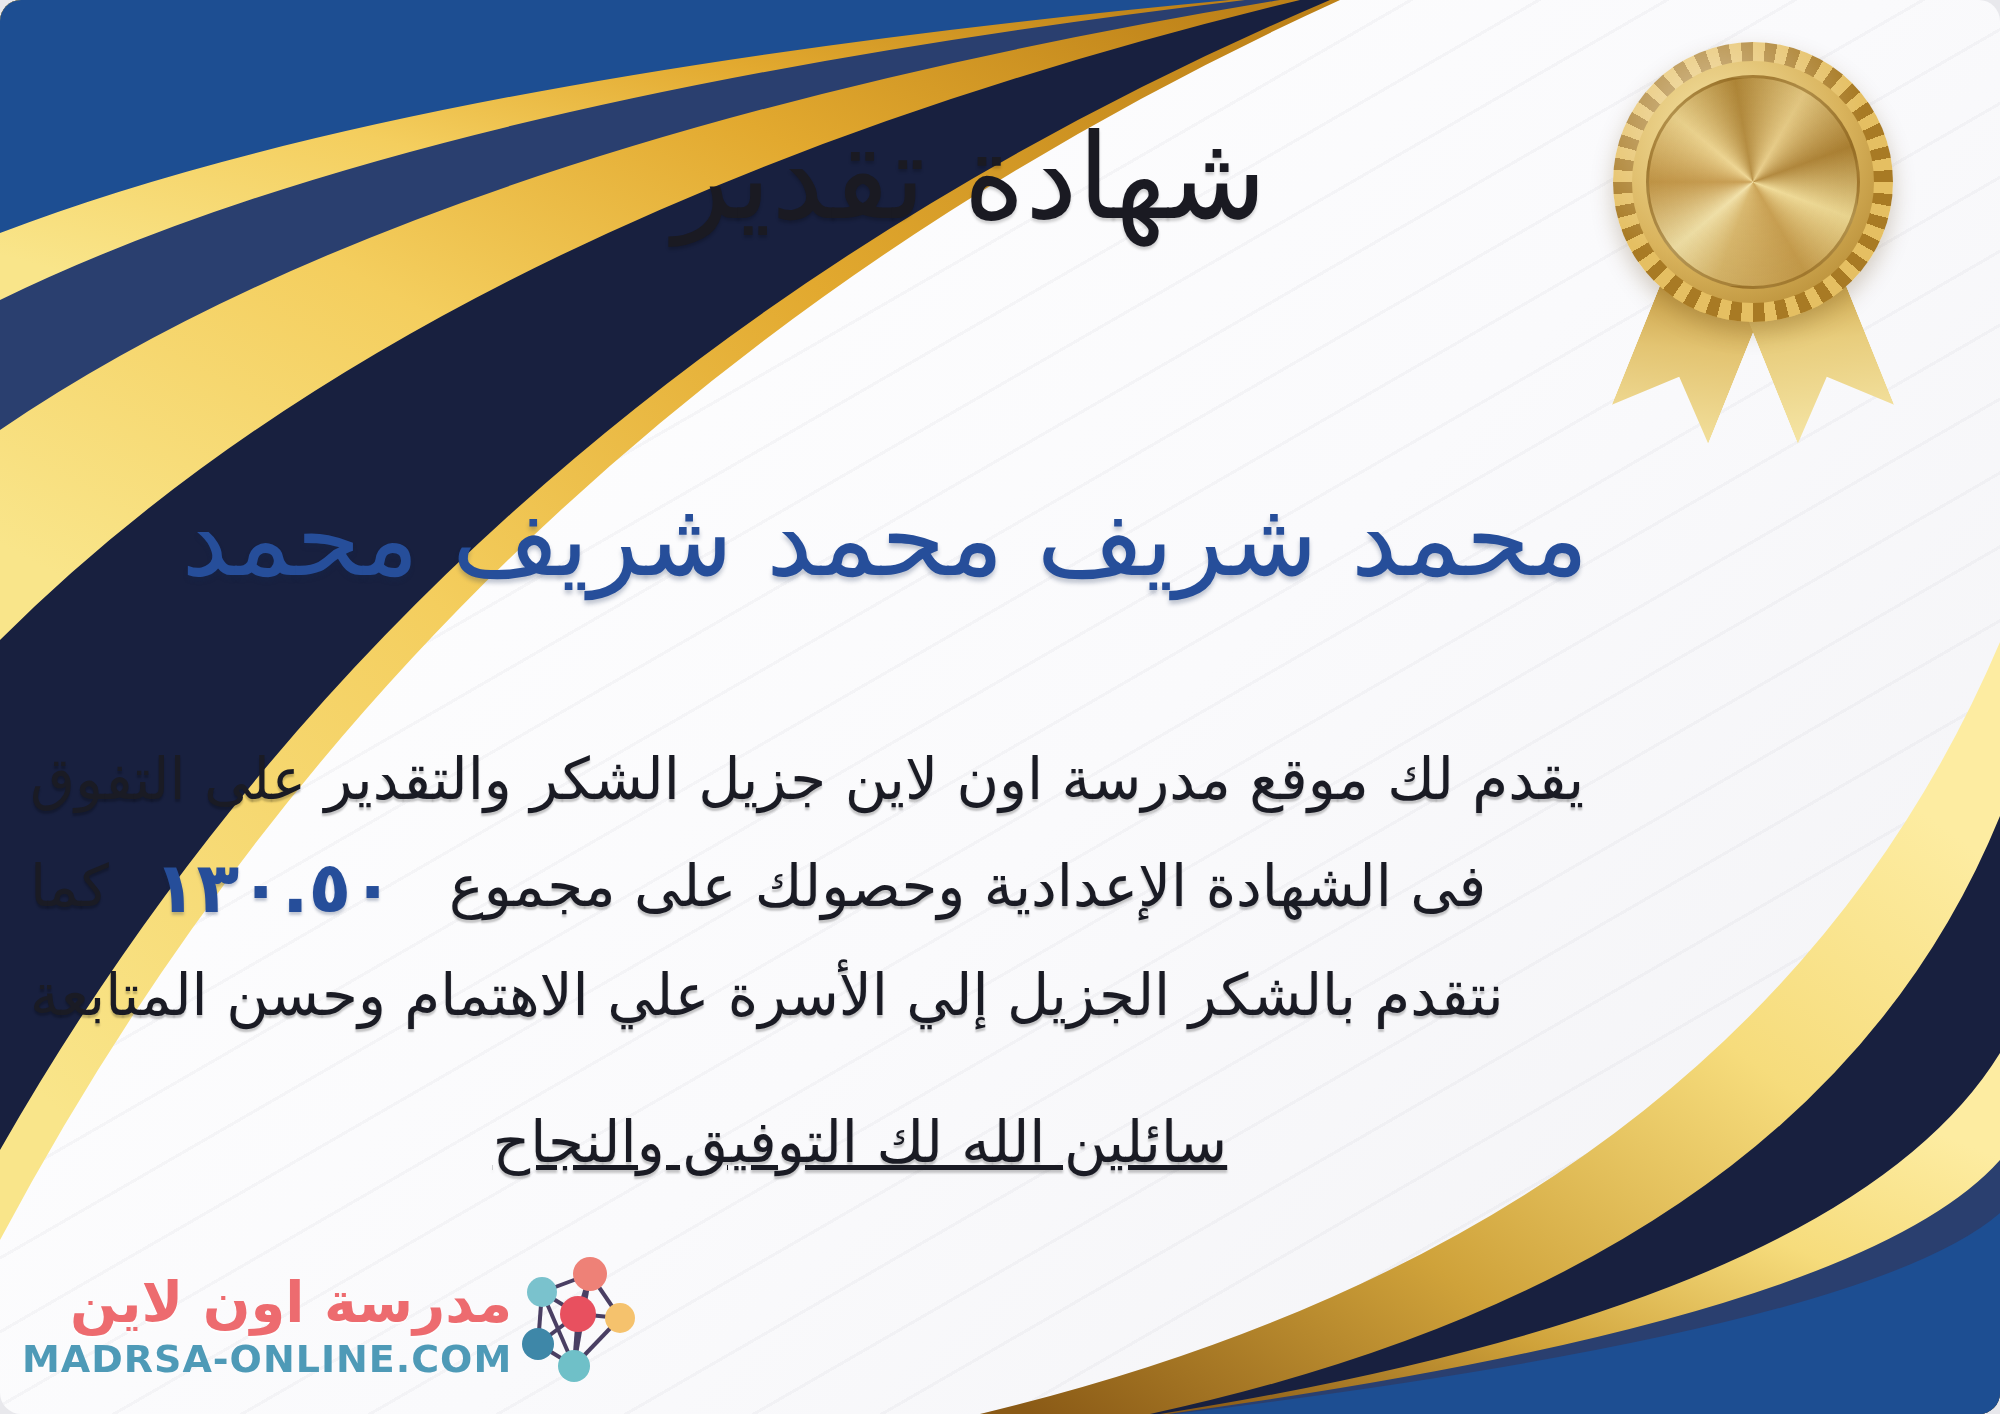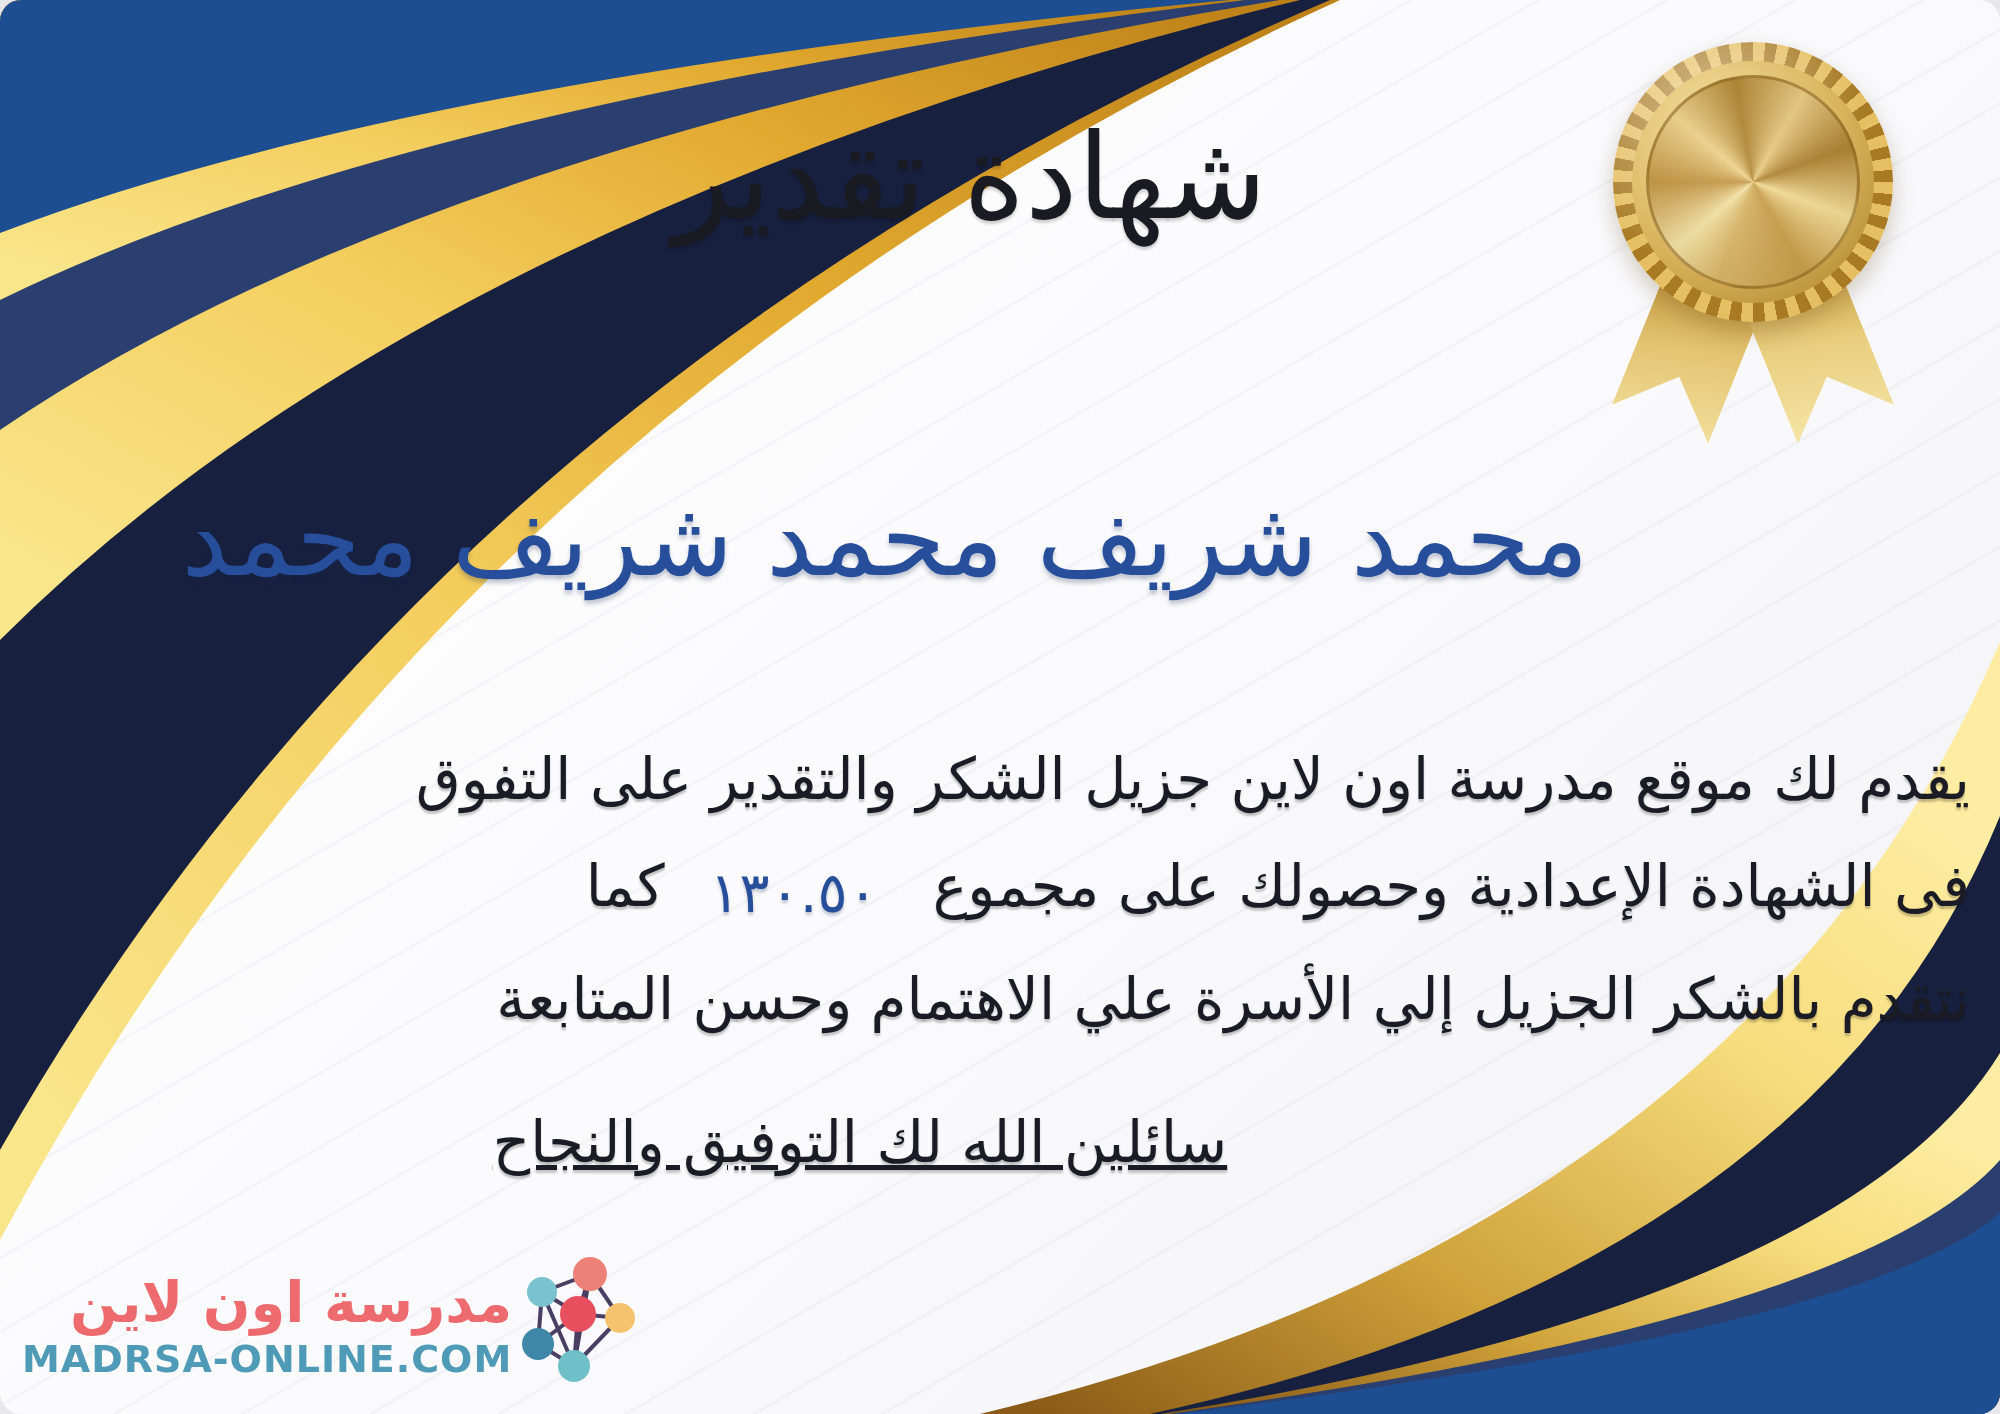--- a/index.html
+++ b/index.html
@@ -21,27 +21,27 @@
     text-shadow:0 3px 3px rgba(0,0,0,0.18);
   }
   .student-name{
     position:absolute;left:0;right:230px;top:478px;
     text-align:center;direction:rtl;
     font-size:104px;font-weight:normal;color:#264e9a;
     text-shadow:0 4px 4px rgba(20,40,80,0.25);
   }
   .body-text{
     position:absolute;left:30px;right:30px;top:726px;
-    text-align:right;direction:rtl;
+    text-align:left;direction:rtl;
     font-size:58px;color:#1a1b24;line-height:107px;white-space:nowrap;
     text-shadow:0 3px 2px rgba(0,0,0,0.22);
   }
   .score{
     display:inline-block;margin:0 55px 0 45px;
-    font-size:56px;font-weight:normal;color:#264e9a;
+    font-size:70px;font-weight:bold;color:#264e9a;
     vertical-align:-6px;letter-spacing:2px;
     text-shadow:0 3px 3px rgba(20,40,80,0.25);
   }
   .closing{
     position:absolute;left:0;right:280px;top:1108px;
     text-align:center;direction:rtl;
     font-size:58px;color:#1a1b24;
     text-shadow:0 3px 2px rgba(0,0,0,0.22);
     text-decoration:underline;
   }

